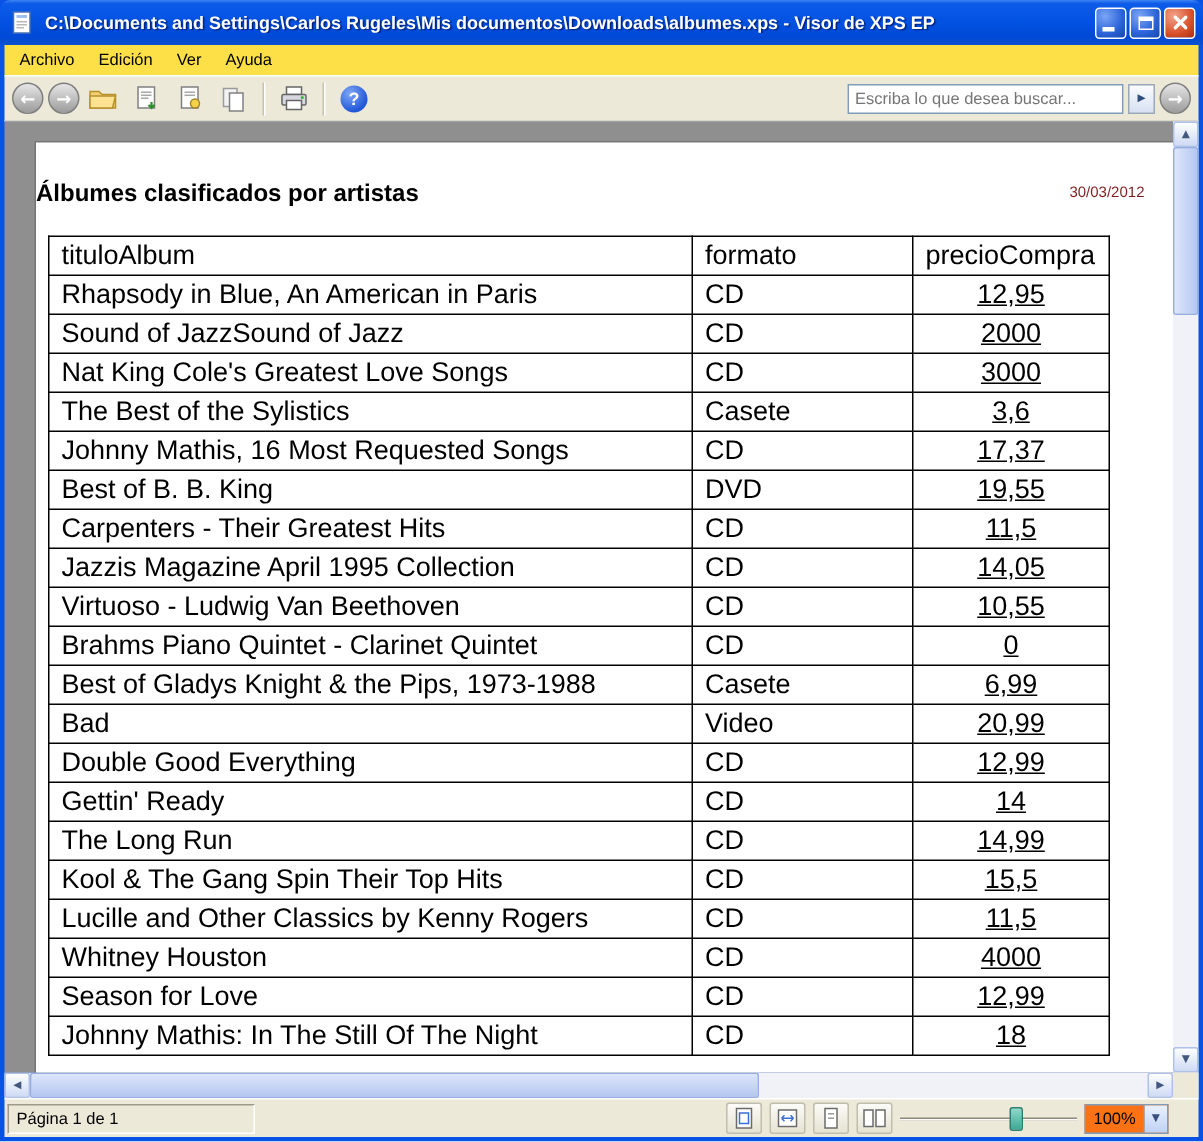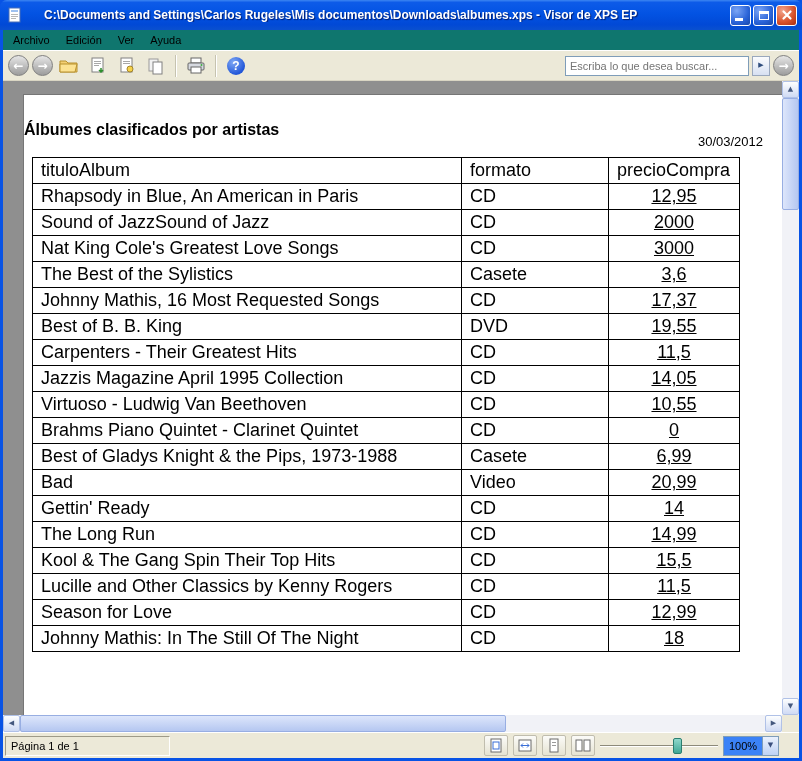--- a/index.html
+++ b/index.html
@@ -10,21 +10,21 @@
     width: 802px; height: 761px;
     display: flex; flex-direction: column;
     background: #0853E5;
     padding: 0 3px 3px;
   }
 
   
   .titlebar {
     flex: 0 0 30px;
     margin: 0 -3px;
-    display: flex; align-items: center; gap: 21px;
+    display: flex; align-items: center; gap: 7px;
     padding: 0 5px 0 7px;
     border-radius: 7px 7px 0 0;
     background: linear-gradient(180deg,#3d86f2 0%, #0d5be8 8%, #0353e3 45%, #0149d6 82%, #0a50cf 100%);
   }
   .title-text {
     flex: 1; color: #fff; font-weight: bold; font-size: 12px;
     text-shadow: 1px 1px 1px rgba(0,20,90,.85);
     white-space: nowrap; overflow: hidden; text-overflow: ellipsis;
   }
   .win-buttons { display: flex; gap: 2px; }
@@ -33,21 +33,21 @@
     border: 1px solid #fff; position: relative;
     display: flex; align-items: center; justify-content: center; padding: 0;
   }
   .win-btn.minmax { background: radial-gradient(circle at 30% 25%, #7ba5f5, #2a63d8 60%, #1747a8); }
   .win-btn.close  { background: radial-gradient(circle at 30% 25%, #f2a48c, #d8512a 60%, #a82e10); }
   .min-glyph { position: absolute; left: 4px; bottom: 4px; width: 8px; height: 3px; background: #fff; }
   .max-glyph { width: 10px; height: 9px; border: 1px solid #fff; border-top: 3px solid #fff; background: transparent; }
 
   
   .menubar {
-    flex: 0 0 20px; background: #0f766e;
+    flex: 0 0 20px; background: #fde047;
     display: flex; align-items: center; font-size: 11px; padding-left: 2px;
   }
   .menu-item { padding: 3px 8px; color: #000; cursor: default; }
 
   
   .toolbar {
     flex: 0 0 30px; background: #ECE9D8;
     display: flex; align-items: center; gap: 3px;
     padding: 2px 5px; border-top: 1px solid #fff; border-bottom: 1px solid #d9d5c3;
   }
@@ -87,21 +87,21 @@
   .viewport { flex: 1; position: relative; background: #8f8f8f; overflow: hidden; }
   .page {
     position: absolute; left: 21px; top: 14px; width: 758px; height: 1000px;
     background: #fff; box-shadow: 0 0 0 1px #767676;
   }
   .page-header { position: relative; height: 62px; }
   .doc-title {
     position: absolute; left: 0; right: 0; top: 26px;
     text-align: left; font-size: 16px; font-weight: bold; color: #000;
   }
-  .doc-date { position: absolute; right: 19px; top: 28px; font-size: 13px; color: #000000; margin-top: 11px; }
+  .doc-date { position: absolute; right: 19px; top: 28px; font-size: 10px; color: #7f1d1d; }
 
   .album-table { border-collapse: collapse; margin-left: 8px; font-size: 18px; table-layout: fixed; }
   .album-table th, .album-table td {
     border: 1px solid #000; padding: 3px 8px; line-height: 19px;
     font-weight: normal; text-align: left; white-space: nowrap; overflow: hidden;
   }
   .album-table td.num { text-align: center; text-decoration: underline; }
 
   
   .vscroll { flex: 0 0 17px; background: #f1f2f7; display: flex; flex-direction: column; }
@@ -145,21 +145,21 @@
     display: flex; align-items: center; justify-content: center; padding: 0;
   }
   .zoom-slider { width: 118px; height: 20px; position: relative; display: flex; align-items: center; }
   .slider-track { width: 100%; height: 2px; background: #8d8a7a; border-bottom: 1px solid #fff; }
   .slider-thumb {
     position: absolute; left: 62%; top: 2px; width: 9px; height: 16px;
     background: linear-gradient(180deg,#8fd8cc,#3ea795);
     border: 1px solid #2b7f71; border-radius: 2px;
   }
   .zoom-combo {
-    width: 56px; height: 20px; border: 1px solid #7f9db9; background: #3b82f6;
+    width: 56px; height: 20px; border: 1px solid #7f9db9; background: #f97316;
     display: flex; align-items: center; font-size: 11px;
   }
   .zoom-value { flex: 1; padding-left: 5px; }
   .zoom-arrow {
     width: 16px; height: 100%;
     background: linear-gradient(180deg,#eaf1fd,#bfd2f4);
     border-left: 1px solid #7f9db9; color: #3a4f7d; font-size: 7px;
     display: flex; align-items: center; justify-content: center;
   }
 </style>
@@ -337,38 +337,48 @@
                 <td>Best of Gladys Knight &amp; the Pips, 1973-1988</td>
                 <td>Casete</td>
                 <td class="num">6,99</td>
               </tr>
               <tr>
                 <td>Bad</td>
                 <td>Video</td>
                 <td class="num">20,99</td>
               </tr>
               <tr>
+                <td>Double Good Everything</td>
+                <td>CD</td>
+                <td class="num">12,99</td>
+              </tr>
+              <tr>
                 <td>Gettin' Ready</td>
                 <td>CD</td>
                 <td class="num">14</td>
               </tr>
               <tr>
                 <td>The Long Run</td>
                 <td>CD</td>
                 <td class="num">14,99</td>
               </tr>
               <tr>
                 <td>Kool &amp; The Gang Spin Their Top Hits</td>
                 <td>CD</td>
                 <td class="num">15,5</td>
               </tr>
               <tr>
                 <td>Lucille and Other Classics by Kenny Rogers</td>
                 <td>CD</td>
                 <td class="num">11,5</td>
+              </tr>
+              <tr>
+                <td>Whitney Houston</td>
+                <td>CD</td>
+                <td class="num">4000</td>
               </tr>
               <tr>
                 <td>Season for Love</td>
                 <td>CD</td>
                 <td class="num">12,99</td>
               </tr>
               <tr>
                 <td>Johnny Mathis: In The Still Of The Night</td>
                 <td>CD</td>
                 <td class="num">18</td>

